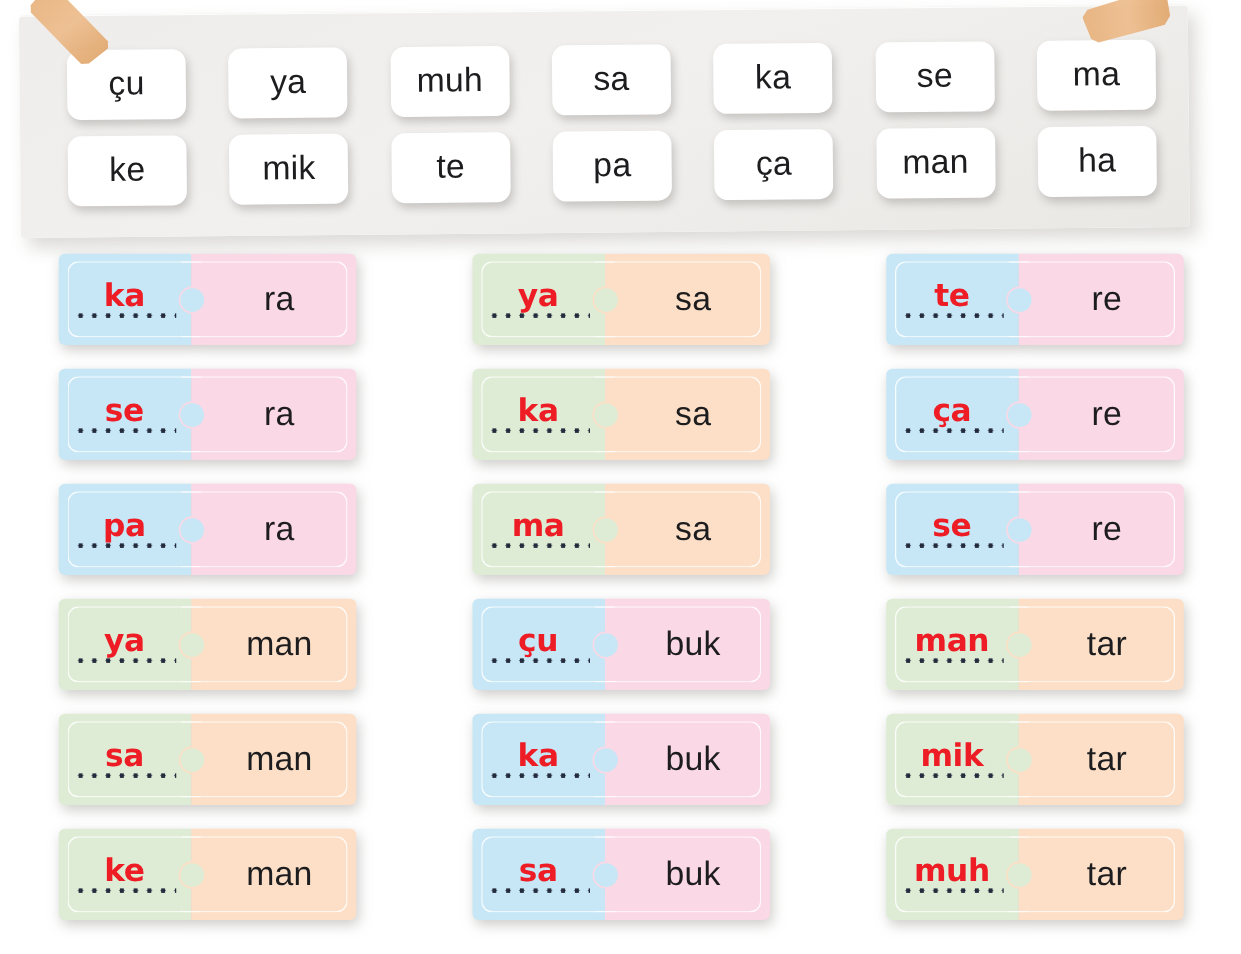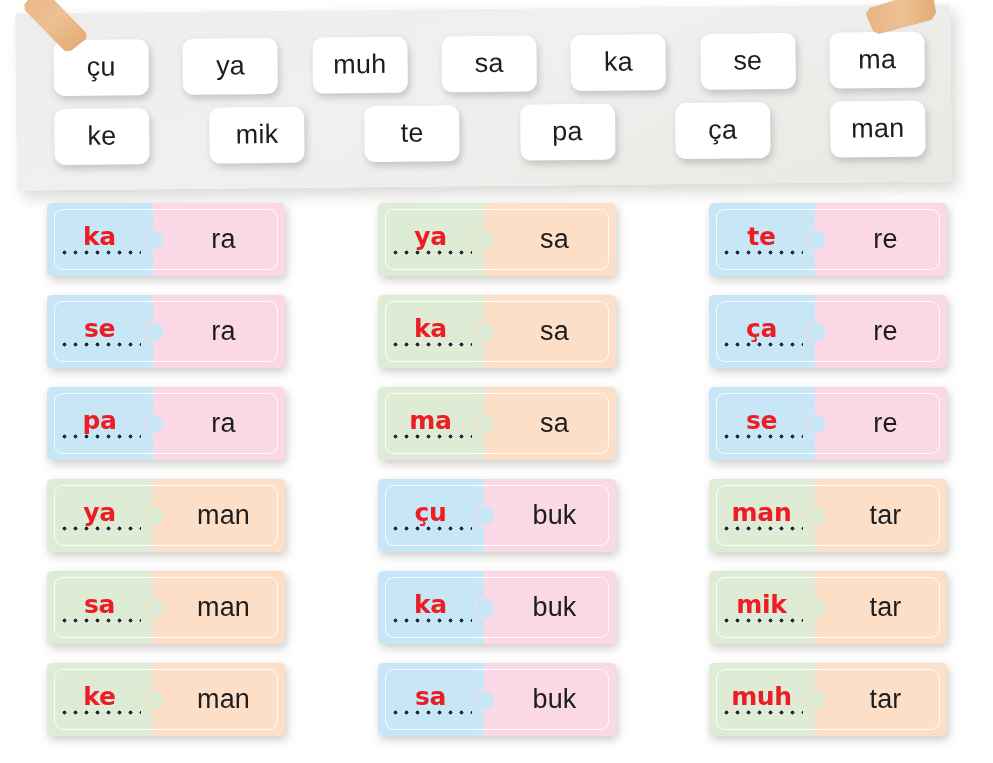--- a/index.html
+++ b/index.html
@@ -218,20 +218,21 @@
           <div class="syl-card">se</div>
           <div class="syl-card">ma</div>
         </div>
       <div class="bank-row" id="bank-row-2">
           <div class="syl-card">ke</div>
           <div class="syl-card">mik</div>
           <div class="syl-card">te</div>
           <div class="syl-card">pa</div>
           <div class="syl-card">ça</div>
           <div class="syl-card">man</div>
+          <div class="syl-card">ha</div>
         </div>
     </div>
   </div>
 
   <div class="grid" id="puzzle-grid">
       <div class="piece" style="--left-col: #c7e7f6; --right-col: #fbd8e5;">
         <div class="half half-left" style="background: rgb(199, 231, 246);">
           <div class="outline outline-l"></div>
           <div class="write">
             <div class="answer">ka</div>

